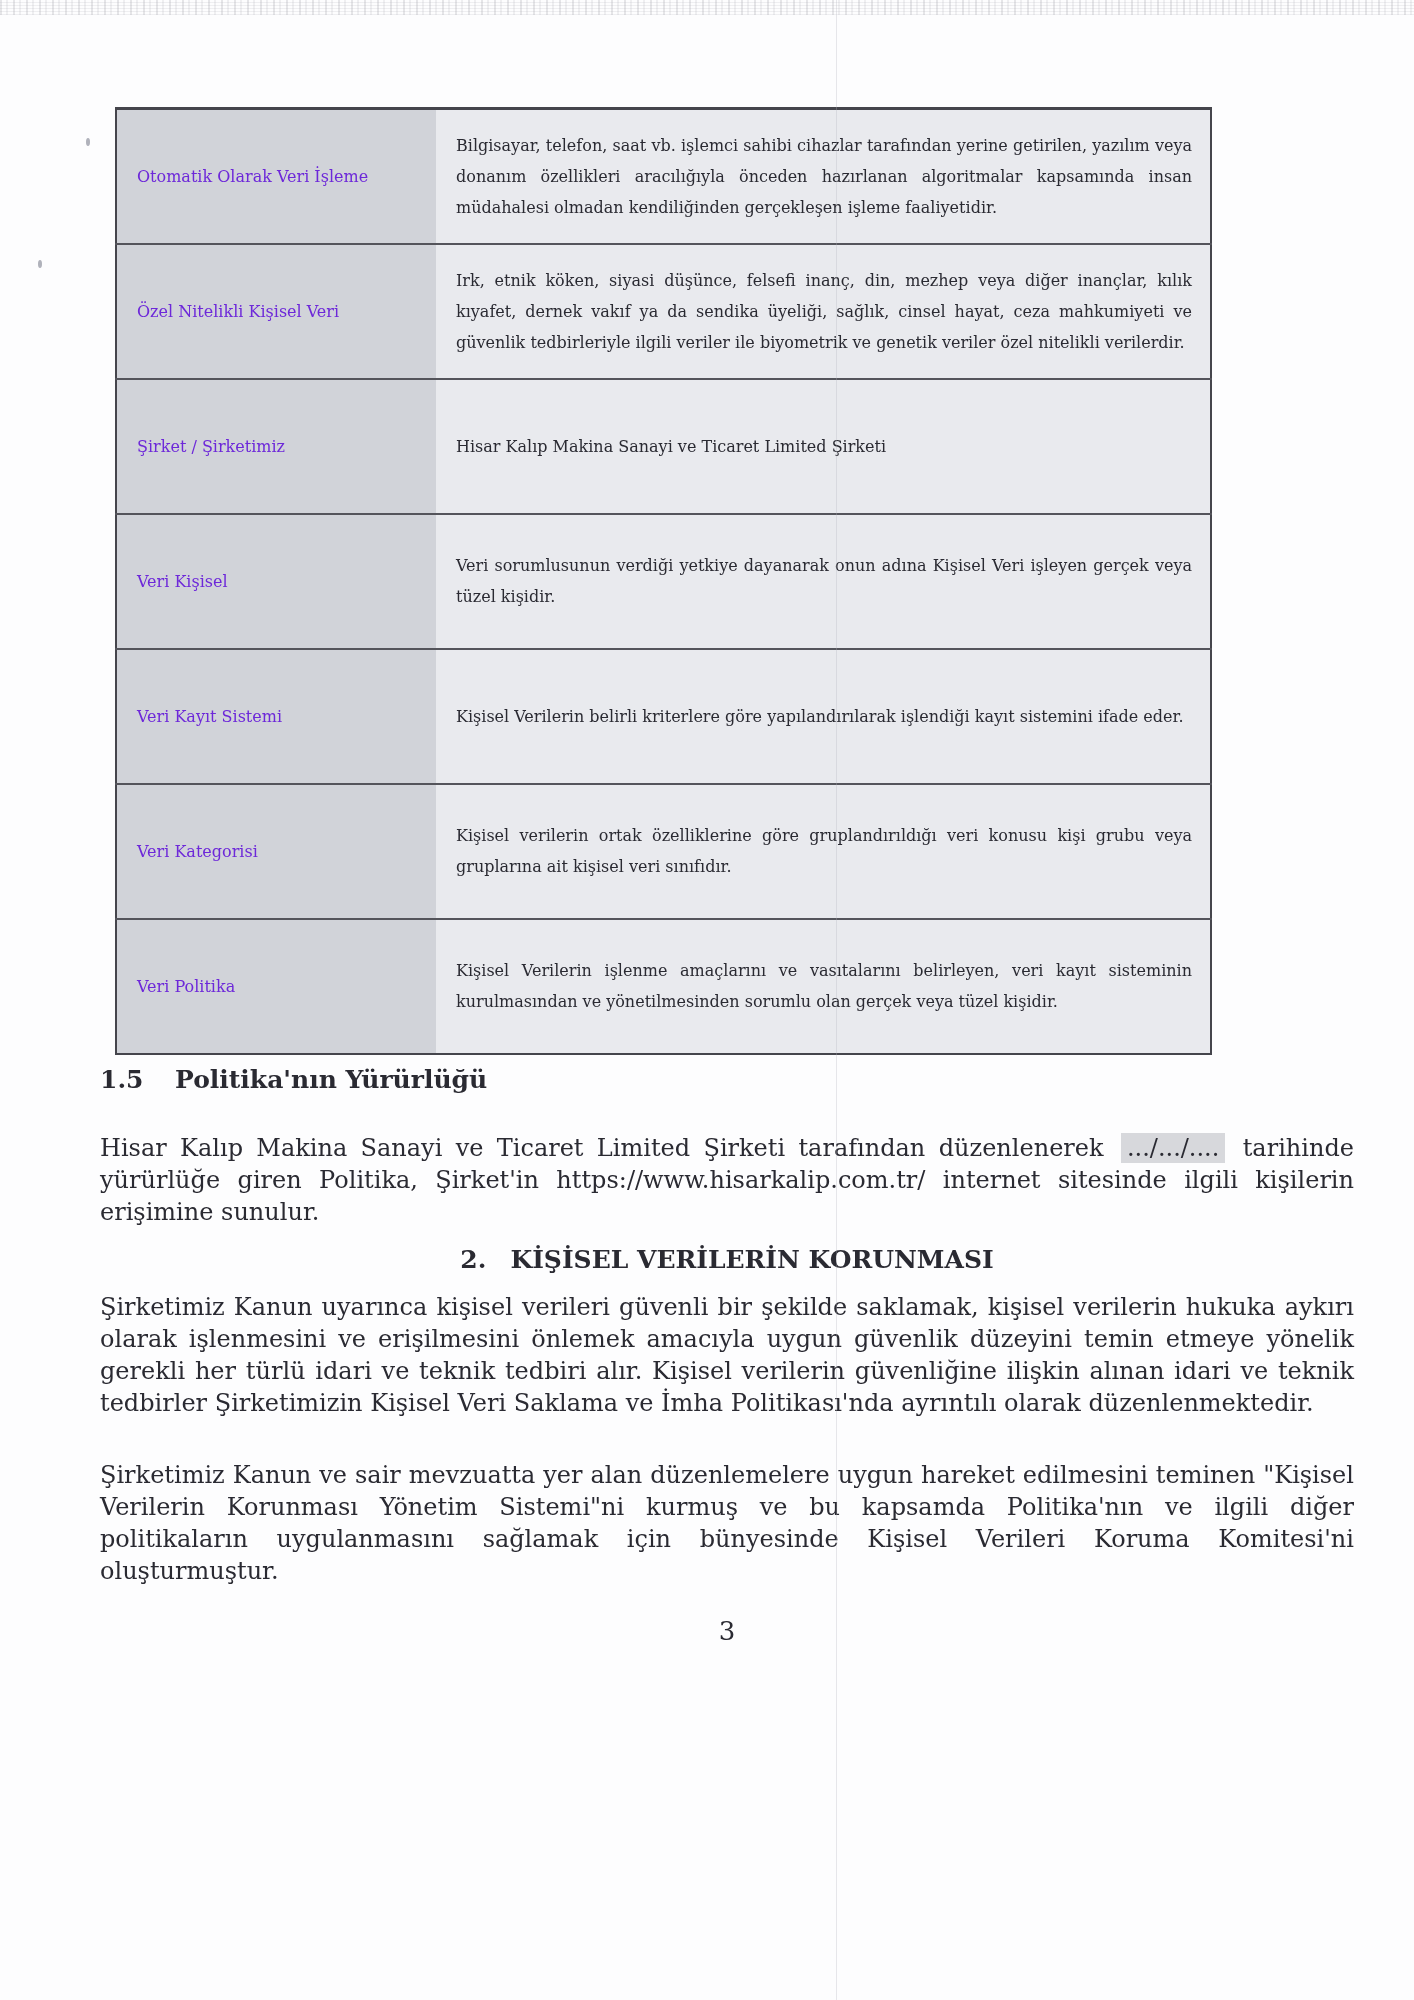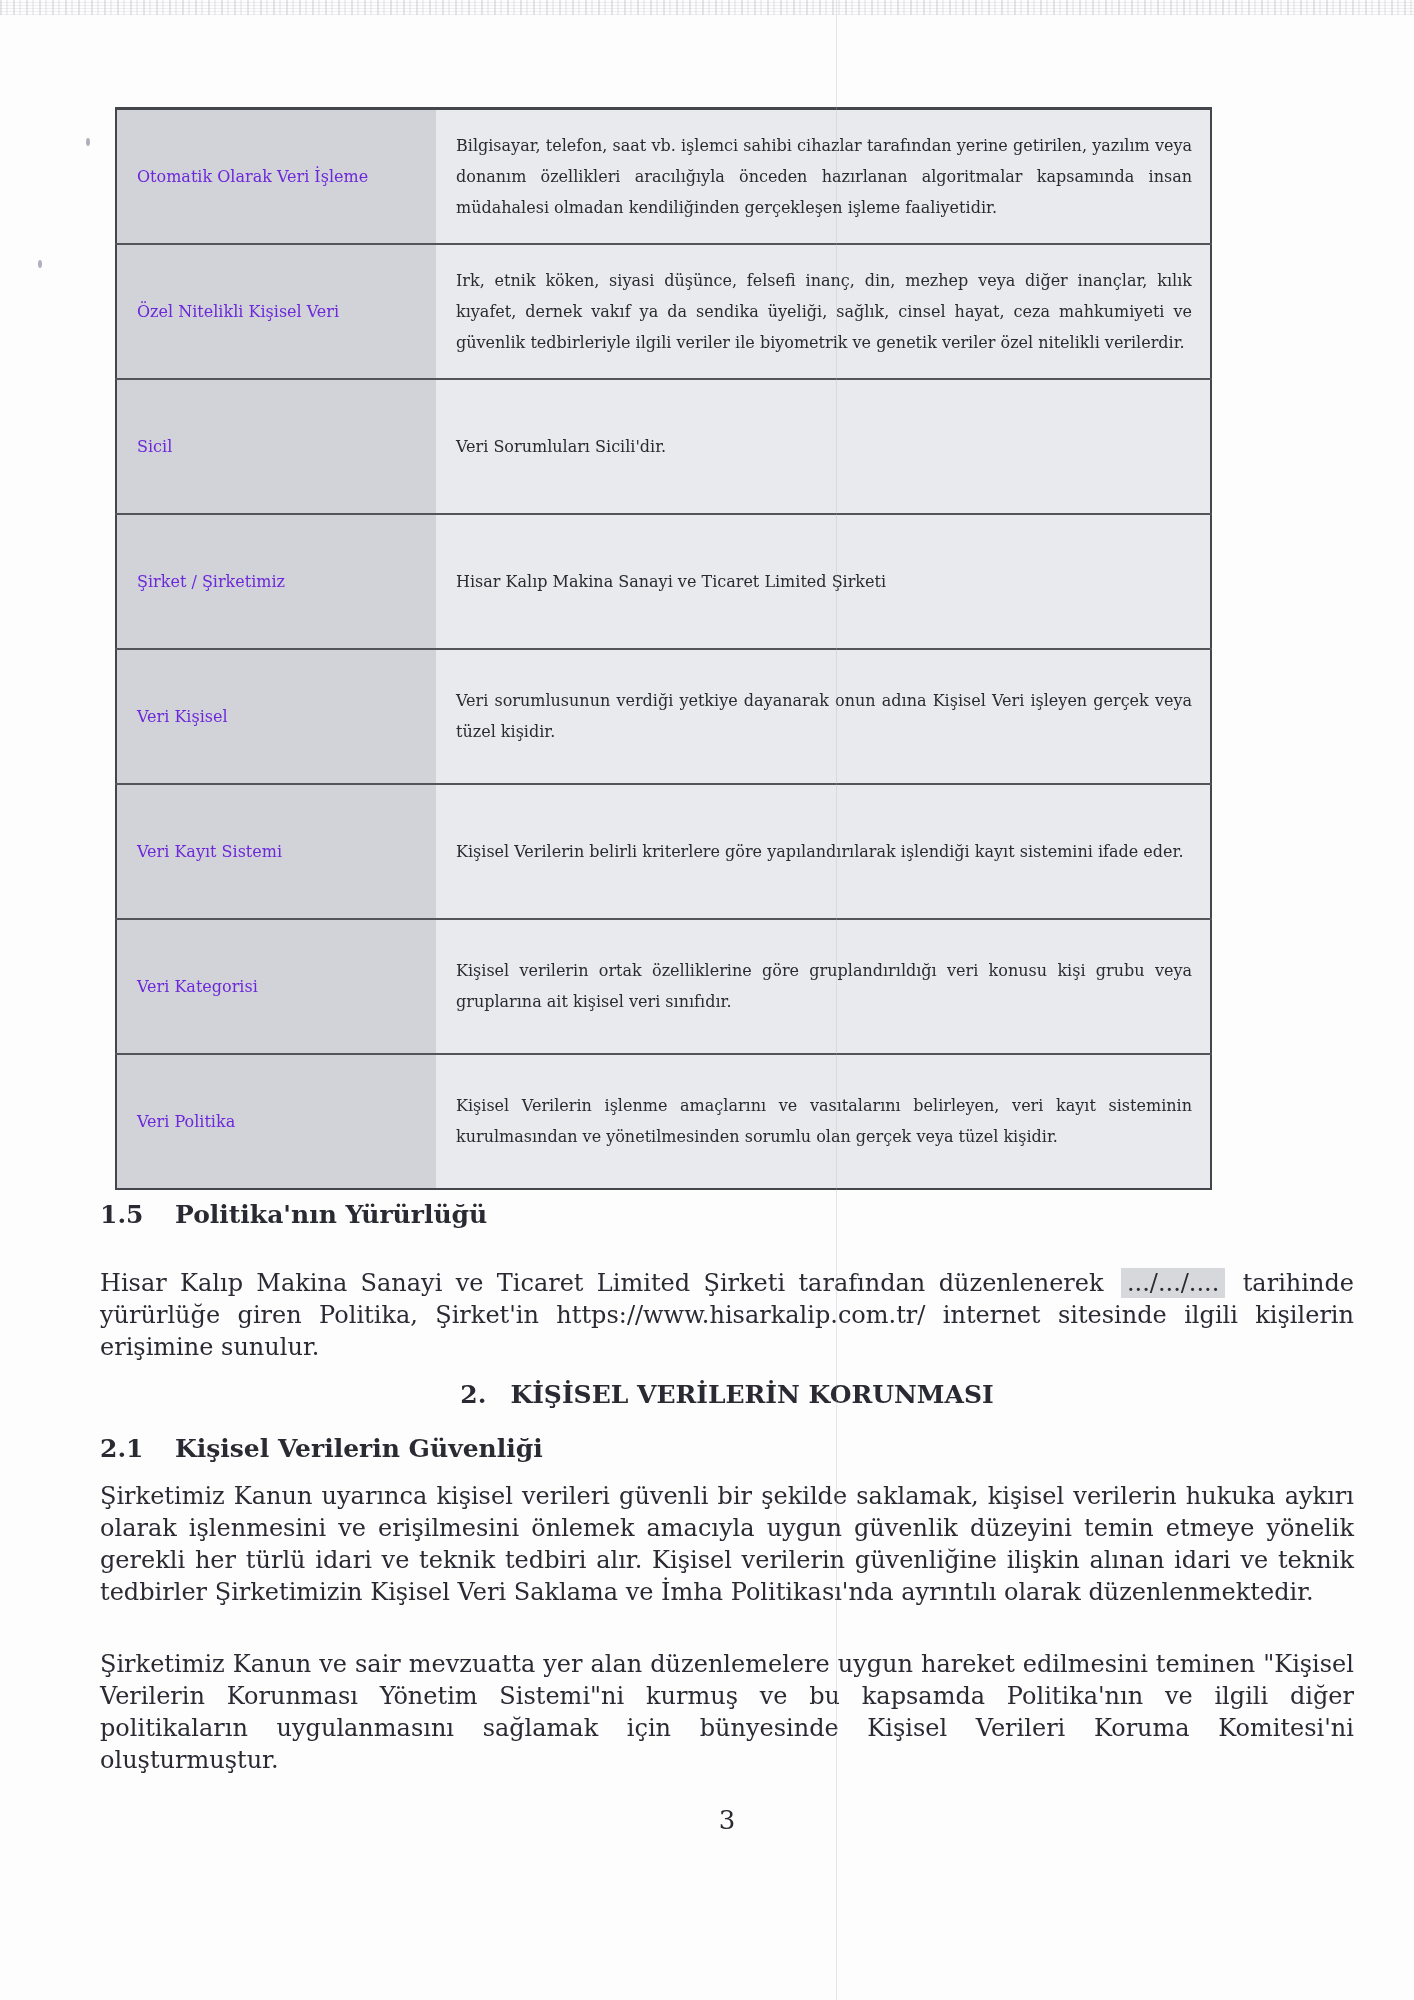--- a/index.html
+++ b/index.html
@@ -104,24 +104,20 @@
     <tbody id="def-tbody">
         <tr>
           <td class="term">Otomatik Olarak Veri İşleme</td>
           <td class="def">Bilgisayar, telefon, saat vb. işlemci sahibi cihazlar tarafından yerine getirilen, yazılım veya donanım özellikleri aracılığıyla önceden hazırlanan algoritmalar kapsamında insan müdahalesi olmadan kendiliğinden gerçekleşen işleme faaliyetidir.</td>
         </tr>
         <tr>
           <td class="term">Özel Nitelikli Kişisel Veri</td>
           <td class="def">Irk, etnik köken, siyasi düşünce, felsefi inanç, din, mezhep veya diğer inançlar, kılık kıyafet, dernek vakıf ya da sendika üyeliği, sağlık, cinsel hayat, ceza mahkumiyeti ve güvenlik tedbirleriyle ilgili veriler ile biyometrik ve genetik veriler özel nitelikli verilerdir.</td>
         </tr>
         <tr>
-          <td class="term">Sicil</td>
-          <td class="def">Veri Sorumluları Sicili'dir.</td>
-        </tr>
-        <tr>
           <td class="term">Şirket / Şirketimiz</td>
           <td class="def">Hisar Kalıp Makina Sanayi ve Ticaret Limited Şirketi</td>
         </tr>
         <tr>
           <td class="term">Veri Kişisel</td>
           <td class="def">Veri sorumlusunun verdiği yetkiye dayanarak onun adına Kişisel Veri işleyen gerçek veya tüzel kişidir.</td>
         </tr>
         <tr>
           <td class="term">Veri Kayıt Sistemi</td>
           <td class="def">Kişisel Verilerin belirli kriterlere göre yapılandırılarak işlendiği kayıt sistemini ifade eder.</td>
@@ -148,24 +144,20 @@
       <span>Hisar Kalıp Makina Sanayi ve Ticaret Limited Şirketi tarafından düzenlenerek</span>
       <span class="hl">.../.../....</span>
       <span>tarihinde yürürlüğe giren Politika, Şirket'in https://www.hisarkalip.com.tr/ internet sitesinde ilgili kişilerin erişimine sunulur.</span>
     </p>
 
     <div class="h-center">
       <span>2.</span>
       <span>KİŞİSEL VERİLERİN KORUNMASI</span>
     </div>
 
-    <div class="h-sub h-21">
-      <span class="num">2.1</span>
-      <span>Kişisel Verilerin Güvenliği</span>
-    </div>
 
     <p class="just p-sec1">Şirketimiz Kanun uyarınca kişisel verileri güvenli bir şekilde saklamak, kişisel verilerin hukuka aykırı olarak işlenmesini ve erişilmesini önlemek amacıyla uygun güvenlik düzeyini temin etmeye yönelik gerekli her türlü idari ve teknik tedbiri alır. Kişisel verilerin güvenliğine ilişkin alınan idari ve teknik tedbirler Şirketimizin Kişisel Veri Saklama ve İmha Politikası'nda ayrıntılı olarak düzenlenmektedir.</p>
 
     <p class="just p-sec2">Şirketimiz Kanun ve sair mevzuatta yer alan düzenlemelere uygun hareket edilmesini teminen "Kişisel Verilerin Korunması Yönetim Sistemi"ni kurmuş ve bu kapsamda Politika'nın ve ilgili diğer politikaların uygulanmasını sağlamak için bünyesinde Kişisel Verileri Koruma Komitesi'ni oluşturmuştur.</p>
 
     <div class="page-num">3</div>
 
   </div>
 
 </div>

